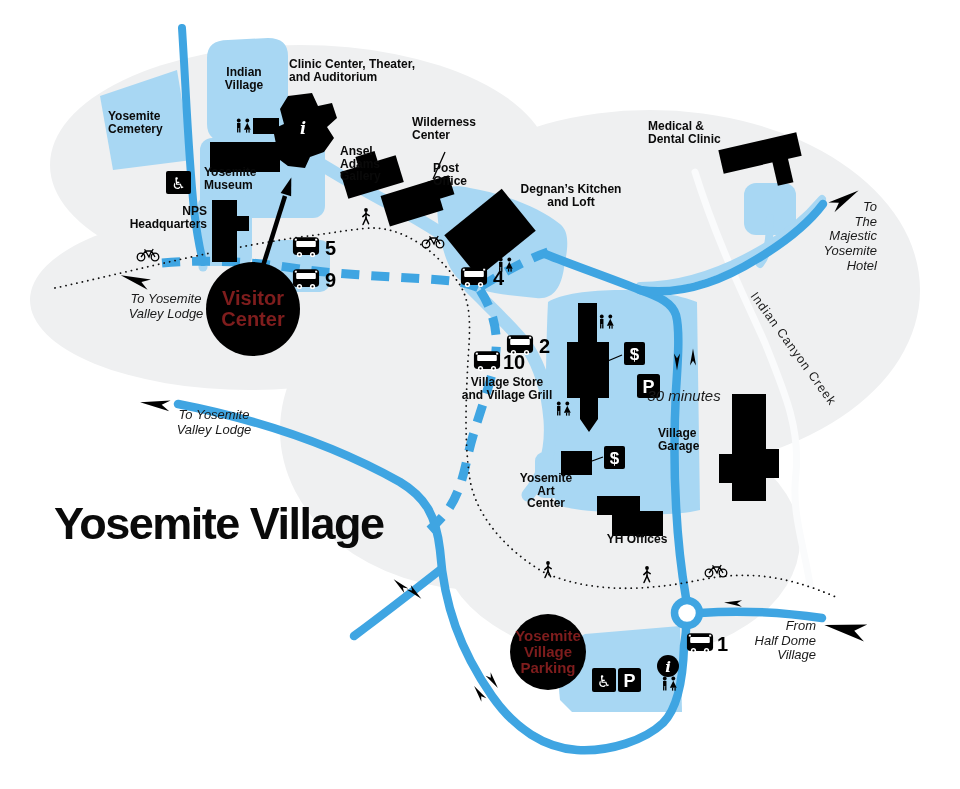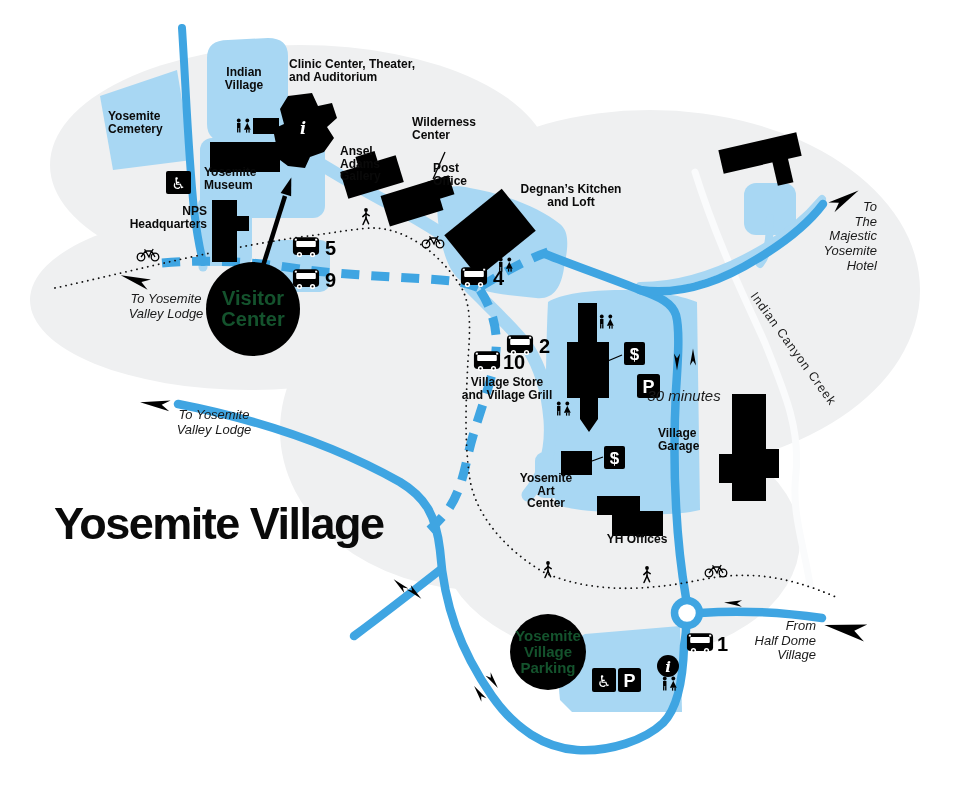--- a/index.html
+++ b/index.html
@@ -5,21 +5,21 @@
   html,body{margin:0;padding:0;background:#fff;}
   .stage{position:relative;width:960px;height:789px;background:#ffffff;overflow:hidden;
          font-family:"Liberation Sans",sans-serif;}
   .stage svg{position:absolute;left:0;top:0;}
   .lbl{position:absolute;font-weight:bold;font-size:12px;line-height:1.05;color:#0a0a0a;
        white-space:pre-line;z-index:5;}
   .ctr{text-align:center;transform:translateX(-50%);}
   .rgt{text-align:right;}
   .lbl-it{position:absolute;font-style:italic;font-weight:normal;font-size:13px;line-height:1.13;
           color:#1a1a1a;white-space:pre-line;z-index:5;}
-  .circle-lbl{position:absolute;color:#14532d;font-weight:bold;text-align:center;
+  .circle-lbl{position:absolute;color:#7f1d1d;font-weight:bold;text-align:center;
               transform:translate(-50%,-50%);line-height:1.05;white-space:pre-line;z-index:6;}
   .map-title{position:absolute;font-weight:bold;font-size:45px;letter-spacing:-1.5px;color:#0a0a0a;z-index:5;}
   .busnum{font-weight:bold;font-size:20px;fill:#000;}
   .icon-glyph{fill:#ffffff;font-weight:bold;text-anchor:middle;}
 </style>
 </head>
 <body>
 
 <div class="stage">
 
@@ -246,20 +246,22 @@
 Headquarters</div>
 <div class="lbl" style="left:340px;top:106px;margin-top:39px;">Ansel
 Adams
 Gallery</div>
 <div class="lbl" style="left:412px;top:116px;">Wilderness
 Center</div>
 <div class="lbl" style="left:433px;top:162px;">Post
 Office</div>
 <div class="lbl ctr" style="left:551px;top:183px;margin-left:20px;">Degnan’s Kitchen
 and Loft</div>
+<div class="lbl" style="left:648px;top:120px;">Medical &amp;
+Dental Clinic</div>
 <div class="lbl ctr" style="left:507px;top:376px;">Village Store
 and Village Grill</div>
 <div class="lbl" style="left:658px;top:427px;">Village
 Garage</div>
 <div class="lbl ctr" style="left:546px;top:472px;">Yosemite
 Art
 Center</div>
 <div class="lbl ctr" style="left:637px;top:533px;">YH Offices</div>
 
 <div class="lbl-it ctr" style="left:166px;top:292px;">To Yosemite

